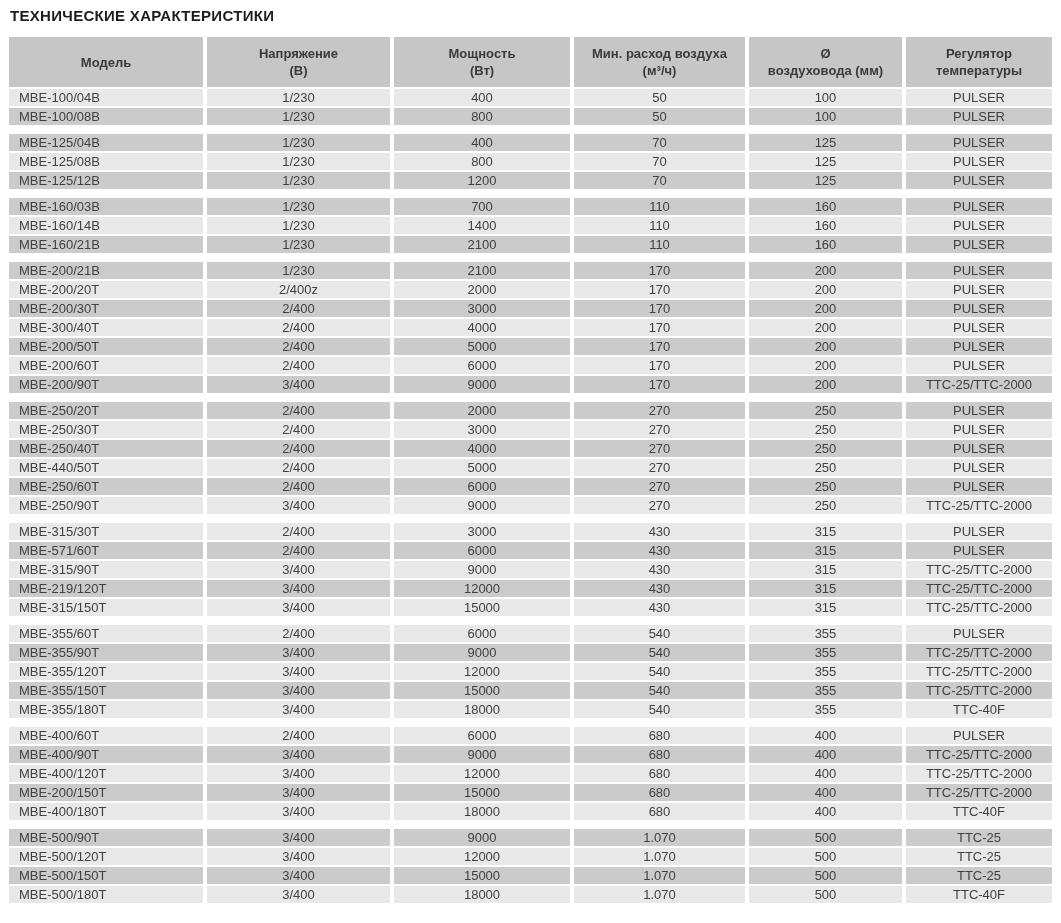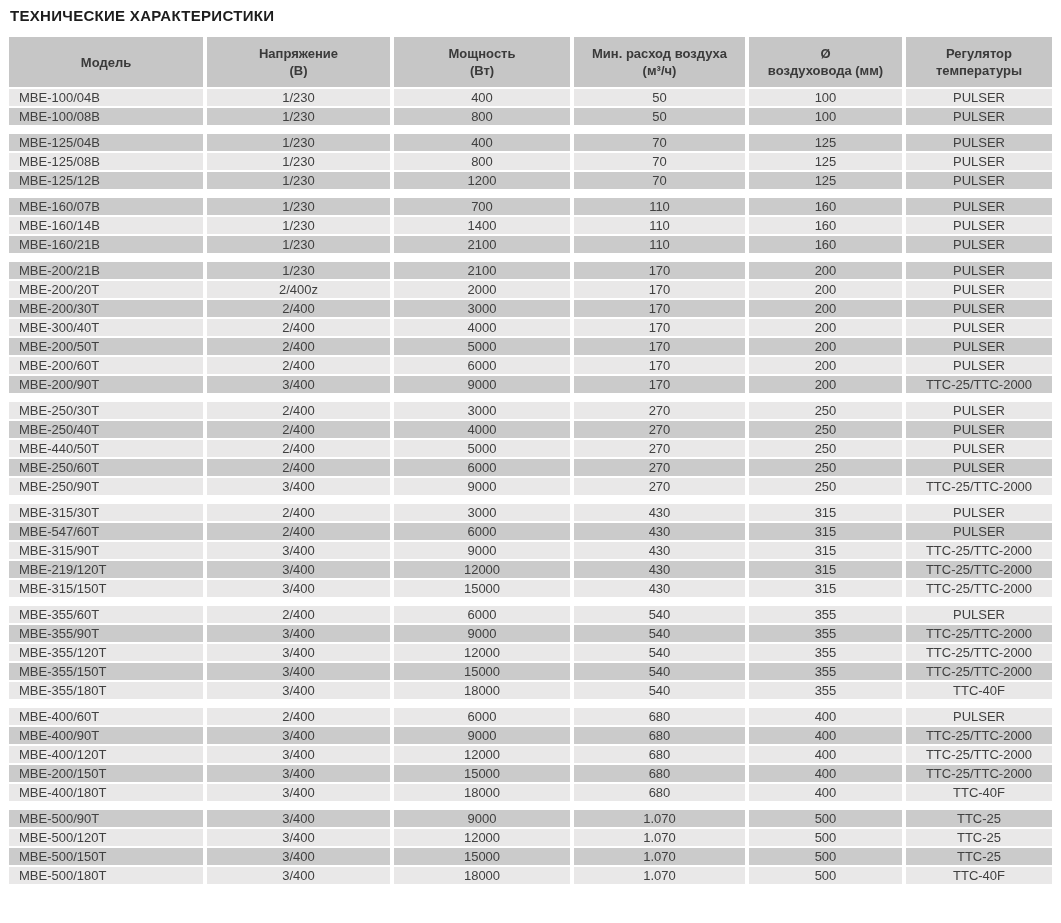--- a/index.html
+++ b/index.html
@@ -156,21 +156,21 @@
         <td>1/230</td>
         <td>1200</td>
         <td>70</td>
         <td>125</td>
         <td>PULSER</td>
       </tr>
       <tr class="gap">
         <td colspan="6"></td>
       </tr>
       <tr class="dark">
-        <td class="model">MBE-160/07B</td>
+        <td class="model">MBE-160/03B</td>
         <td>1/230</td>
         <td>700</td>
         <td>110</td>
         <td>160</td>
         <td>PULSER</td>
       </tr>
       <tr class="light">
         <td class="model">MBE-160/14B</td>
         <td>1/230</td>
         <td>1400</td>
@@ -241,20 +241,28 @@
         <td class="model">MBE-200/90T</td>
         <td>3/400</td>
         <td>9000</td>
         <td>170</td>
         <td>200</td>
         <td>TTC-25/TTC-2000</td>
       </tr>
       <tr class="gap">
         <td colspan="6"></td>
       </tr>
+      <tr class="dark">
+        <td class="model">MBE-250/20T</td>
+        <td>2/400</td>
+        <td>2000</td>
+        <td>270</td>
+        <td>250</td>
+        <td>PULSER</td>
+      </tr>
       <tr class="light">
         <td class="model">MBE-250/30T</td>
         <td>2/400</td>
         <td>3000</td>
         <td>270</td>
         <td>250</td>
         <td>PULSER</td>
       </tr>
       <tr class="dark">
         <td class="model">MBE-250/40T</td>
@@ -293,21 +301,21 @@
       </tr>
       <tr class="light">
         <td class="model">MBE-315/30T</td>
         <td>2/400</td>
         <td>3000</td>
         <td>430</td>
         <td>315</td>
         <td>PULSER</td>
       </tr>
       <tr class="dark">
-        <td class="model">MBE-547/60T</td>
+        <td class="model">MBE-571/60T</td>
         <td>2/400</td>
         <td>6000</td>
         <td>430</td>
         <td>315</td>
         <td>PULSER</td>
       </tr>
       <tr class="light">
         <td class="model">MBE-315/90T</td>
         <td>3/400</td>
         <td>9000</td>

